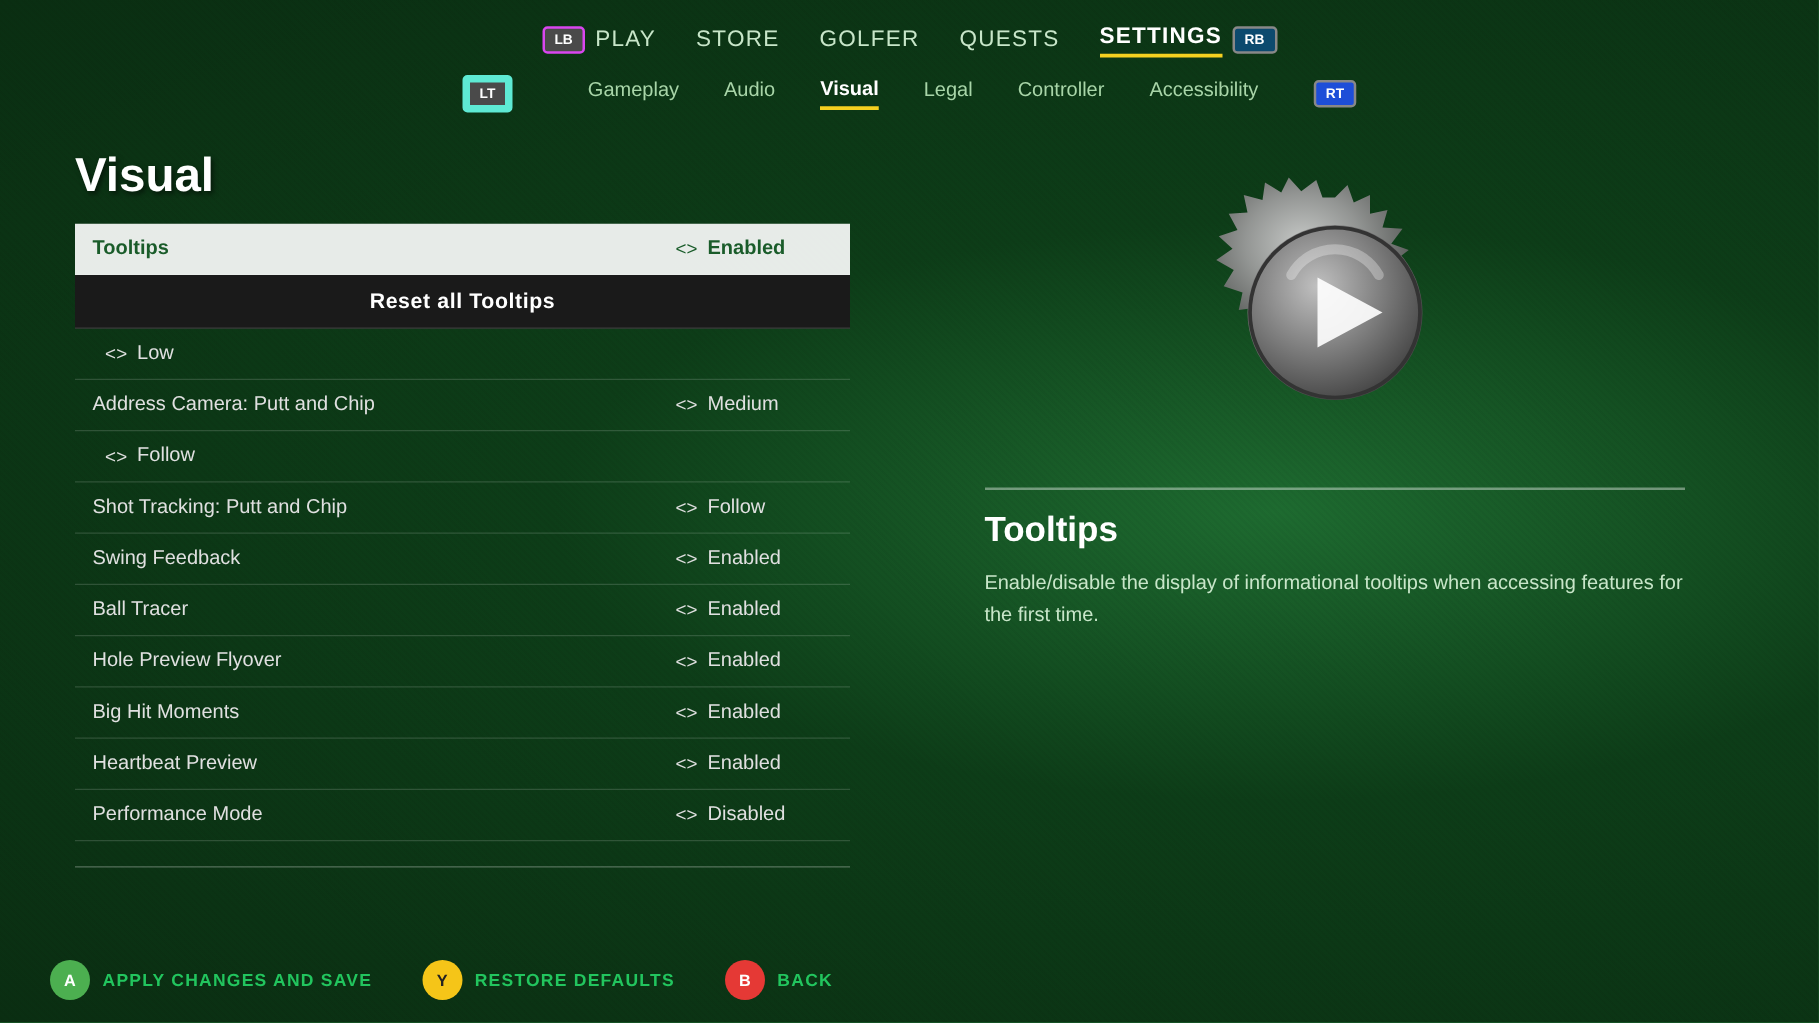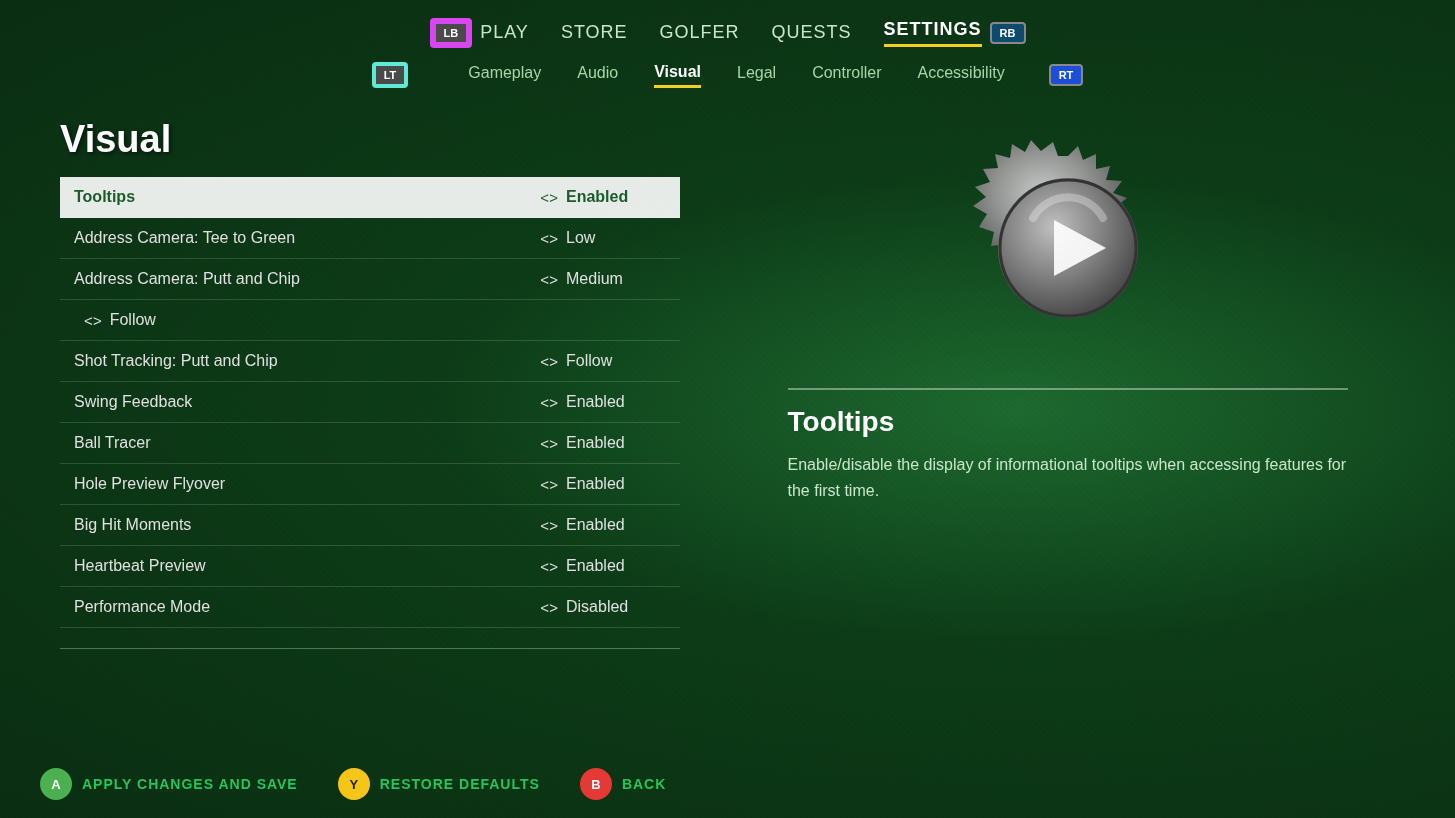--- a/index.html
+++ b/index.html
@@ -52,21 +52,21 @@
     }
 
     .lb-button {
       background: #4a4a4a;
       color: white;
       font-size: 11px;
       font-weight: bold;
       border-radius: 4px;
       padding: 3px 8px;
       margin-right: 8px;
-      border: 6px solid #d946ef;
+      border: 2px solid #d946ef;
     }
 
     .rb-button {
       background: #0c4a6e;
       color: white;
       font-size: 11px;
       font-weight: bold;
       border-radius: 4px;
       padding: 3px 8px;
       margin-left: 8px;
@@ -106,21 +106,21 @@
     }
 
     .lt-button {
       background: #4a4a4a;
       color: white;
       font-size: 11px;
       font-weight: bold;
       border-radius: 4px;
       padding: 3px 8px;
       margin-right: 24px;
-      border: 4px solid #5eead4;
+      border: 6px solid #5eead4;
     }
 
     .rt-button {
       background: #1d4ed8;
       color: white;
       font-size: 11px;
       font-weight: bold;
       border-radius: 4px;
       padding: 3px 8px;
       margin-left: 8px;
@@ -349,23 +349,25 @@
       <div class="page-title">Visual</div>
 
       <div class="settings-table">
 
         <div class="settings-row highlighted">
           <span class="row-label">Tooltips</span>
           <span class="row-arrows">&lt; &gt;</span>
           <span class="row-value">Enabled</span>
         </div>
 
-
-        <div class="settings-row">
-          <span class="row-label">Address Camera: Tee to Green</span>
+        <div class="settings-row reset-row">
+          <span class="reset-label">Reset all Tooltips</span>
+        </div>
+
+        <div class="settings-row">
           <span class="row-arrows">&lt; &gt;</span>
           <span class="row-value">Low</span>
         </div>
 
         <div class="settings-row">
           <span class="row-label">Address Camera: Putt and Chip</span>
           <span class="row-arrows">&lt; &gt;</span>
           <span class="row-value">Medium</span>
         </div>
 

